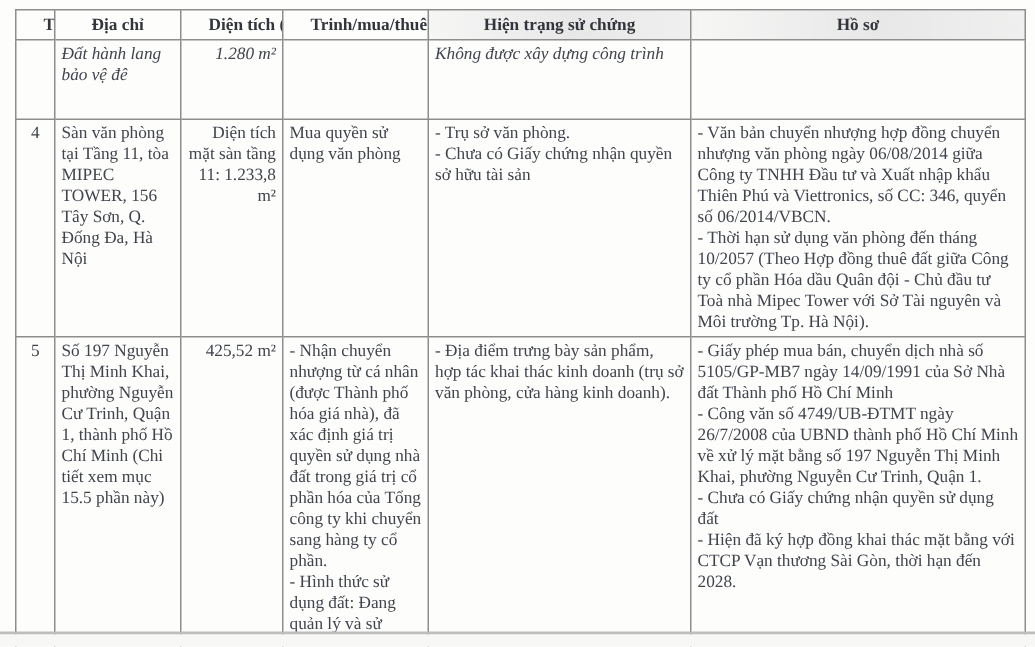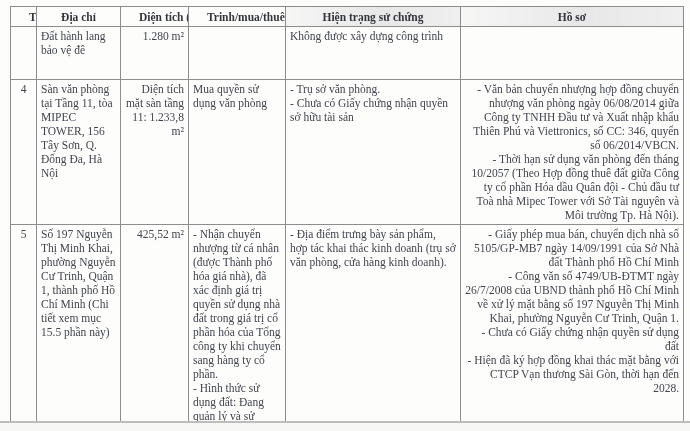--- a/index.html
+++ b/index.html
@@ -39,25 +39,26 @@
     color: #33353c;
     white-space: nowrap;
   }
   .th-smudge {
     background: linear-gradient(90deg, rgba(120,120,125,0.05) 0%, rgba(120,120,125,0.16) 55%, rgba(120,120,125,0.10) 100%);
   }
   .cell-text {
     white-space: pre-line;
   }
   .row-italic .cell-text {
+    font-style: italic;
   }
   .col-tt   { text-align: center; }
   .col-area { text-align: right; }
   .col-addr, .col-deal, .col-status, .col-docs { text-align: left; }
-  .col-docs { padding-left: 5px; padding-right: 3px; text-align: right; }
+  .col-docs { padding-left: 5px; padding-right: 3px; }
   tr.hdr    { height: 20px; }
   tr.r1     { height: 53px; }
   tr.r4     { height: 139px; }
   tr.r5     { height: 230px; }
   .scan-bottom-line {
     position: absolute;
     left: 0;
     top: 421px;
     width: 690px;
     height: 2px;

